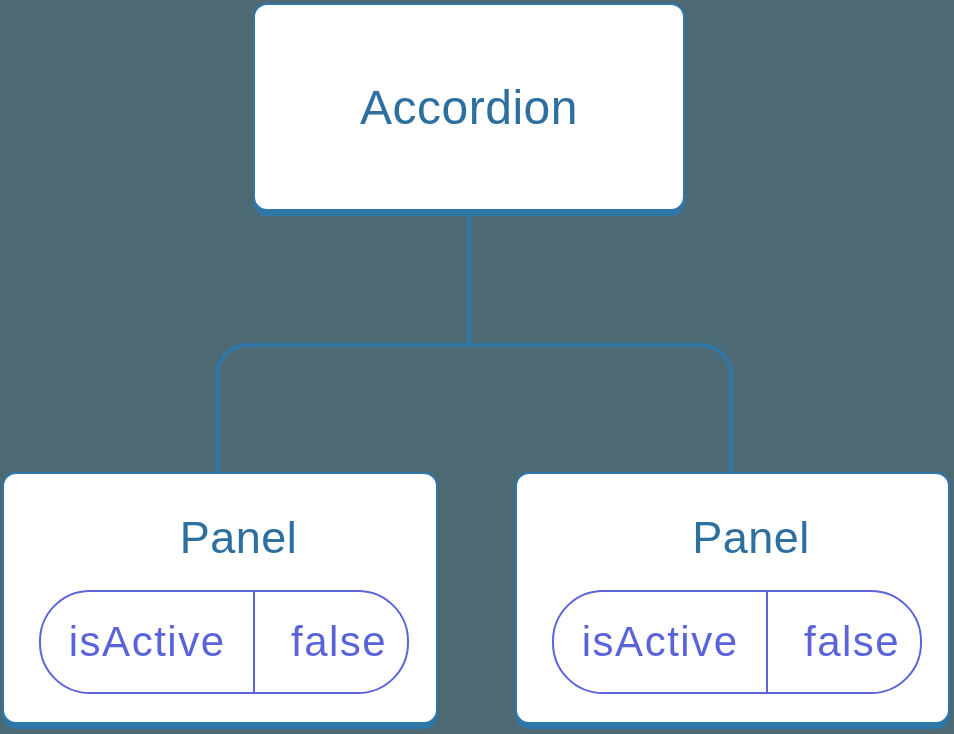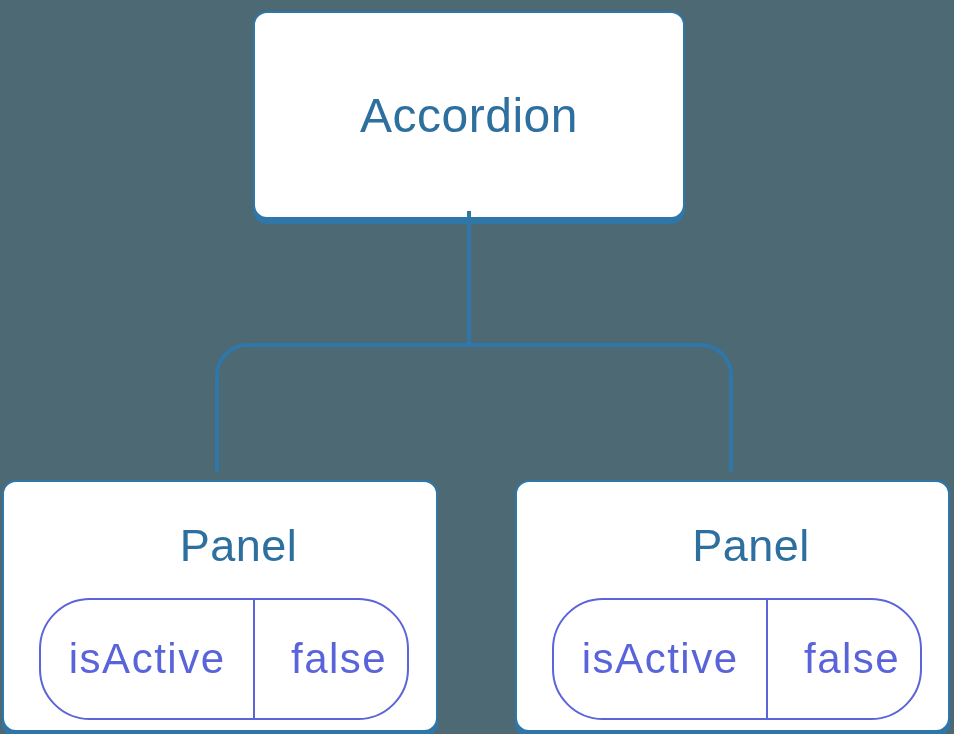--- a/index.html
+++ b/index.html
@@ -13,21 +13,20 @@
     background: var(--canvas-bg, #4D6973);
   }
   
   .node {
     position: absolute;
     background: var(--box-bg, #fff);
     border: 2px solid var(--line-blue, #2F76A9);
     border-radius: 14px;
     box-shadow: 0 5px 0 var(--line-blue, #2F76A9);
     box-sizing: border-box;
-    margin-top: 8px;
   }
   .node.root {
     left: 253px; top: 3px; width: 432px; height: 208px;
     display: flex; align-items: center; justify-content: center;
   }
   .node.panel { top: 472px; width: 436px; height: 252px; }
   .node.panel-left  { left: 2px; }
   .node.panel-right { left: 515px; width: 435px; }
 
   .node-label {
@@ -53,21 +52,21 @@
     border-top: 4px solid var(--line-blue, #2F76A9);
     border-left: 4px solid var(--line-blue, #2F76A9);
     border-right: 4px solid var(--line-blue, #2F76A9);
     border-radius: 32px 32px 0 0;
     box-sizing: border-box;
   }
 
   
   .pill {
     position: absolute; left: 35px; top: 116px;
-    width: 370px; height: 122px;
+    width: 370px; height: 104px;
     border: 2px solid var(--pill-border, #5B64D9);
     border-radius: 51px;
     box-sizing: border-box;
     display: flex; overflow: hidden; gap: 16px;
   }
   .pill-seg {
     display: flex; align-items: center; justify-content: center;
     color: var(--pill-text, #5A64DA);
     font-size: 42px; font-weight: 400; letter-spacing: 1.5px;
   }

